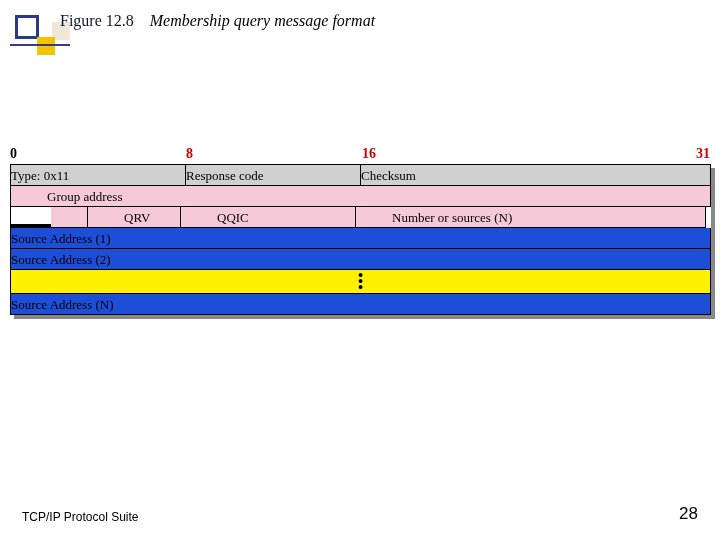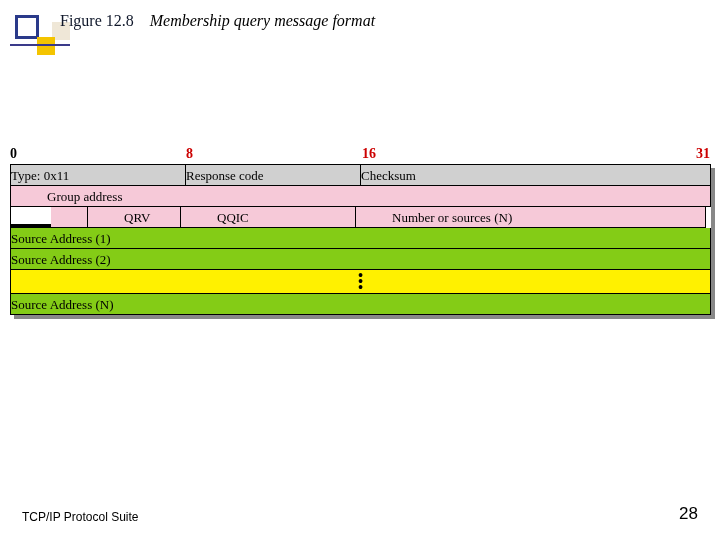--- a/index.html
+++ b/index.html
@@ -94,21 +94,21 @@
     height: 21px;
     line-height: 21px;
   }
   .cell {
     border-right: 1px solid #000;
     border-bottom: 1px solid #000;
     box-sizing: border-box;
   }
   .gray  { background: #d0d0d0; }
   .pink  { background: #f6c9d8; padding-left: 36px; }
-  .yellow{ background: #84cc16; }
+  .yellow{ background: #1d4ed8; }
   .black { background: #000; color: #fff; }
   .full  { width: 700px; }
   .q1    { width: 175px; }  
   .q2    { width: 175px; }
   .half  { width: 350px; }
   .resv  { width: 40px; margin-top: 17px; }
   .sbit  { width: 22px; }
   .qrv   { width: 93px; }
   .dotsrow {
     height: 24px;

